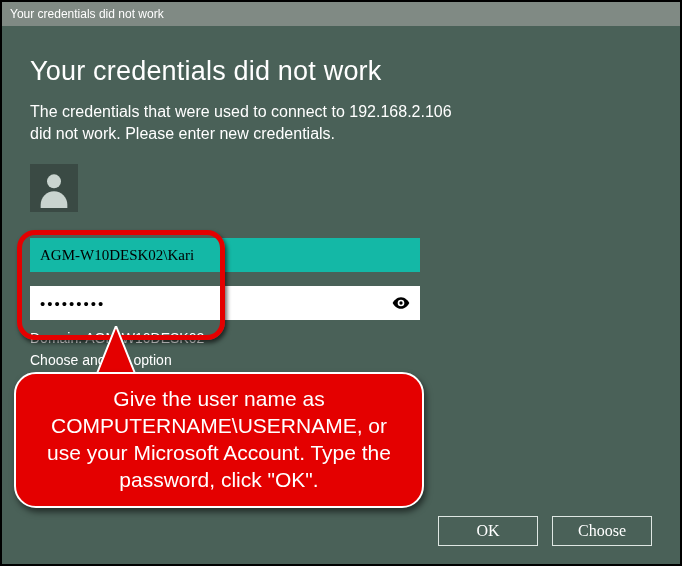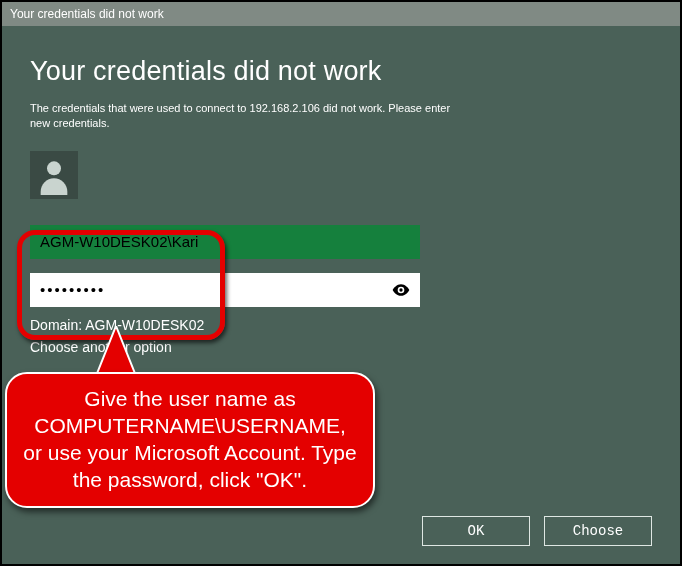--- a/index.html
+++ b/index.html
@@ -26,21 +26,21 @@
   }
 
   .heading {
     font-size: 27px;
     font-weight: 400;
     letter-spacing: 0.2px;
     margin-bottom: 14px;
   }
 
   .message {
-    font-size: 11px;
+    font-size: 16px;
     line-height: 1.35;
     max-width: 430px;
     margin-bottom: 20px;
   }
 
   .avatar {
     width: 48px; height: 48px;
     background: #3a4a44;
     display: flex; align-items: center; justify-content: center;
     margin-bottom: 26px;
@@ -50,21 +50,21 @@
   .field {
     display: block;
     width: 390px;
     height: 34px;
     border: none;
     padding: 0 10px;
     font-size: 15px;
     font-family: inherit;
     margin-bottom: 14px;
   }
-  .username { background: #15803d; color: #000; }
+  .username { background: #14b8a6; color: #000; font-family: Liberation Serif, serif; }
   .pwd-wrap {
     position: relative;
     width: 390px;
     background: #fff;
     height: 34px;
     margin-bottom: 10px;
   }
   .pwd-wrap input {
     width: 100%; height: 100%; border: none; outline: none;
     padding: 0 40px 0 10px; font-size: 15px; font-family: inherit;
@@ -77,26 +77,26 @@
 
   .domain { font-size: 14px; margin-bottom: 6px; }
   .choose { font-size: 14px; margin-bottom: 6px; }
 
   .buttons {
     position: absolute;
     right: 28px; bottom: 18px;
     display: flex; gap: 14px;
   }
   .btn {
-    width: 108px; height: 30px;
+    width: 100px; height: 30px;
     background: #4a6158;
     border: 1.5px solid #dfe7e3;
     color: #fff;
-    font-size: 14px;
-    font-family: Liberation Mono, monospace;
+    font-size: 16px;
+    font-family: Liberation Serif, serif;
     cursor: pointer;
   }
 
   
   .hl {
     position: absolute;
     border: 5px solid #e40000;
     border-radius: 18px;
     box-shadow: 2px 3px 4px rgba(0,0,0,0.6);
     pointer-events: none;
@@ -153,17 +153,17 @@
   <div class="buttons">
     <button class="btn">OK</button>
     <button class="btn">Choose</button>
   </div>
 
   <div class="hl" style="left:15px; top:204px; width:208px; height:110px;"></div>
 
   <svg style="position:absolute; left:84px; top:300px; width:60px; height:60px;" viewBox="0 0 60 60">
     <path d="M30 0 L50 50 L10 50 Z" fill="#e40000" stroke="#fff" stroke-width="2"></path>
   </svg>
-  <div class="callout" style="left:3px; top:346px; width:370px;text-align:center;">
+  <div class="callout" style="left:12px; top:346px; width:410px;text-align:center;">
     <span>Give the user name as COMPUTERNAME\USERNAME, or use your Microsoft Account. Type the password, click "OK".</span>
   </div>
 
 </div>
 
 </body></html>

